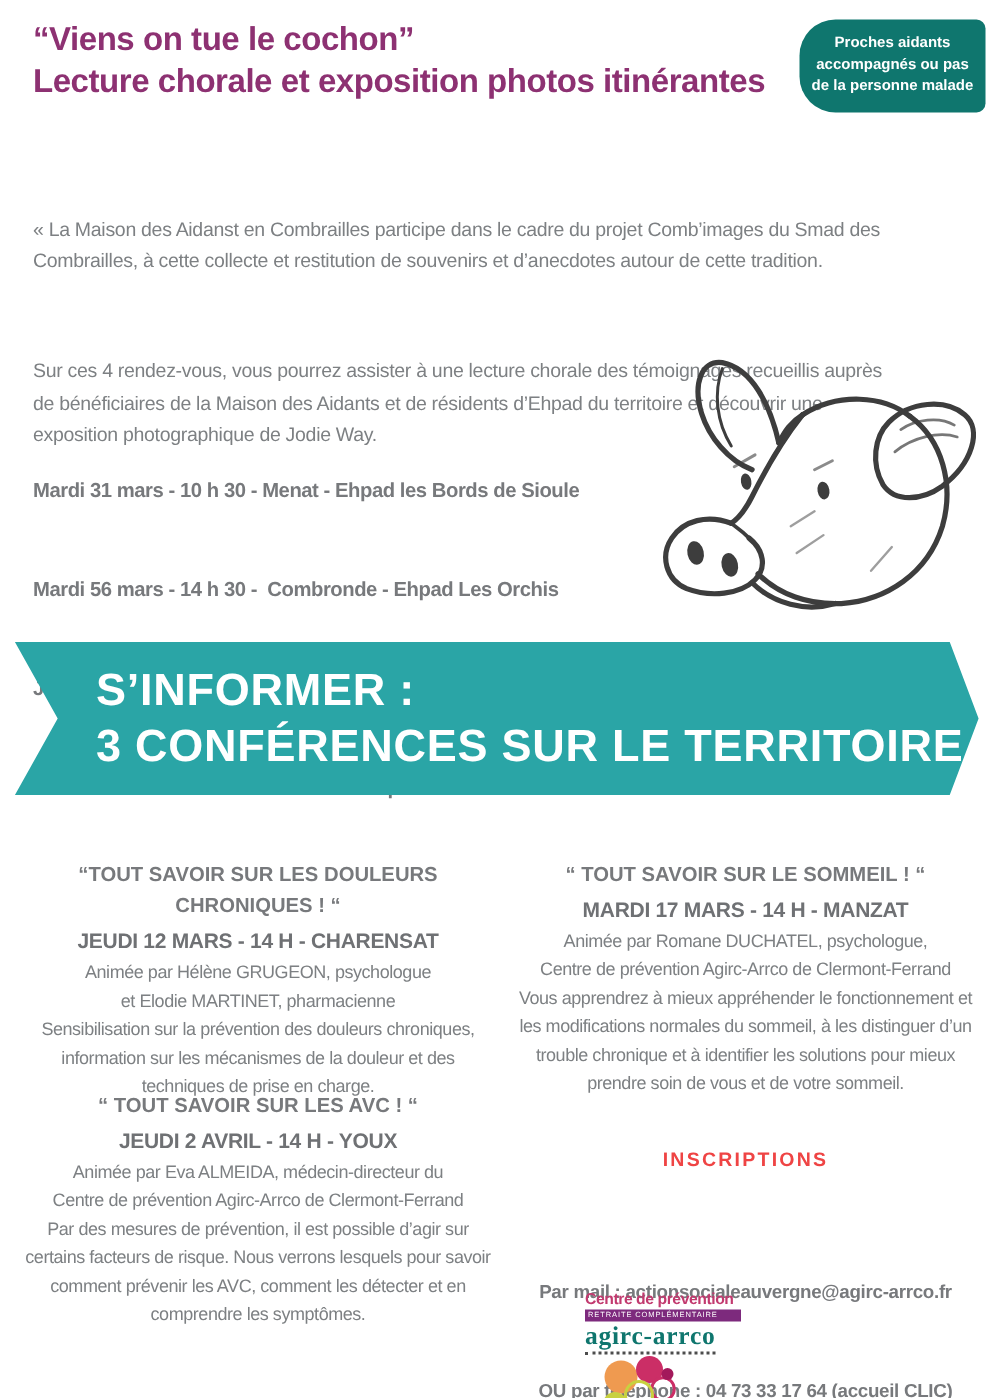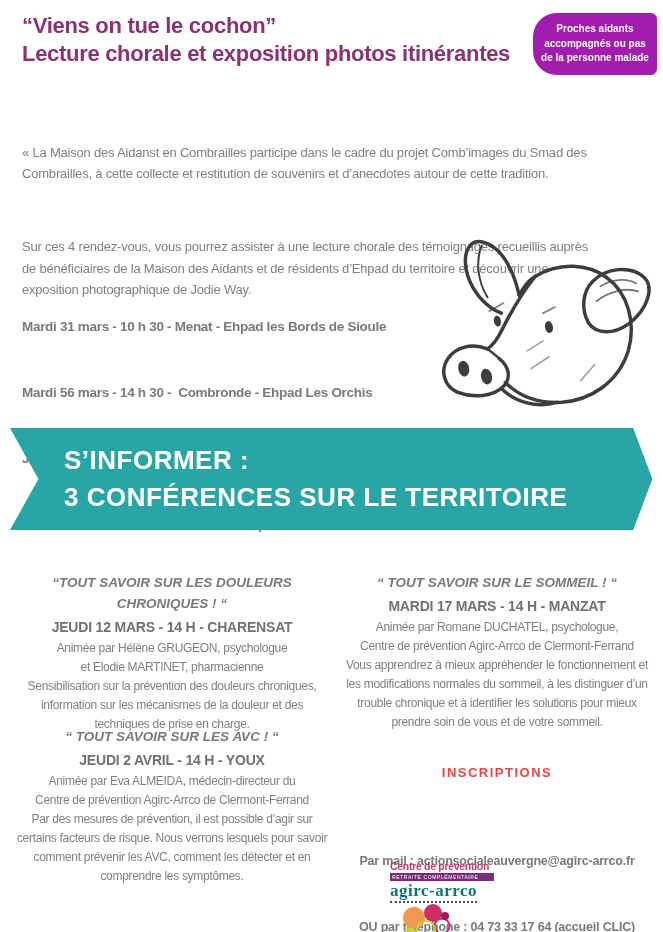--- a/index.html
+++ b/index.html
@@ -2,48 +2,48 @@
 <html><head>
 <meta charset="utf-8">
 <style>
   html,body{margin:0;padding:0;background:#fff;}
   .page{position:relative;width:663px;height:932px;background:#ffffff;overflow:hidden;
         font-family:"Liberation Sans",sans-serif;}
 
   
   .header{position:absolute;left:22px;top:12px;}
   .header .h-line{color:#8d3172;font-size:22px;font-weight:bold;line-height:28px;letter-spacing:-0.3px;}
-  .badge{position:absolute;left:533px;top:13px;width:112px;background:#a21caf;color:#ffffff;
+  .badge{position:absolute;left:533px;top:13px;width:112px;background:#0f766e;color:#ffffff;
          border-radius:24px 6px 6px 24px;padding:9px 6px;font-size:10px;font-weight:bold;
          text-align:center;line-height:14.5px;white-space:pre-line;}
 
   
   .intro{position:absolute;left:22px;top:120px;width:630px;color:#7d8083;font-size:13px;
          letter-spacing:-0.2px;line-height:21.5px;white-space:pre-line;}
   .intro .para2{margin-top:30px;}
 
   
   .schedule{position:absolute;left:22px;top:272px;color:#77797c;font-size:13.5px;font-weight:bold;
             letter-spacing:-0.3px;line-height:22px;white-space:pre;}
 
   
   .pig{position:absolute;left:432px;top:230px;width:228px;height:198px;}
 
   
   .banner{position:absolute;left:0;top:428px;width:663px;height:102px;background:#2aa5a6;
           clip-path:polygon(1.5% 0, 95.5% 0, 98.4% 50%, 95.5% 100%, 1.5% 100%, 5.8% 50%);}
-  .banner-text{padding:14px 0 0 64px;color:#ffffff;font-weight:bold;font-size:26px;
+  .banner-text{padding:14px 0 0 64px;color:#ffffff;font-weight:bold;font-size:30px;
                letter-spacing:0.5px;line-height:37px;}
 
   
   .conf{position:absolute;text-align:center;color:#7d8083;}
   .conf-1{left:0;top:572px;width:344px;}
   .conf-2{left:330px;top:572px;width:334px;}
   .conf-3{left:0;top:726px;width:344px;}
-  .conf-title{font-style:italic;font-weight:bold;font-size:13.5px;color:#77797c;
+  .conf-title{font-weight:bold;font-size:13.5px;color:#77797c;
               line-height:21px;white-space:pre-line;}
   .conf-date{font-weight:bold;font-size:14px;color:#6f7174;letter-spacing:-0.2px;margin-top:5px;}
   .conf-body{font-size:12px;letter-spacing:-0.3px;line-height:19px;margin-top:4px;white-space:pre;}
 
   
   .inscriptions{position:absolute;left:338px;top:765px;width:318px;text-align:center;}
   .insc-heading{font-weight:bold;font-size:13px;letter-spacing:1.5px;color:#ef4444;}
   .insc-contact{margin-top:26px;font-weight:bold;font-size:12.5px;letter-spacing:-0.2px;
                 color:#77797c;line-height:22px;white-space:pre;}
 

